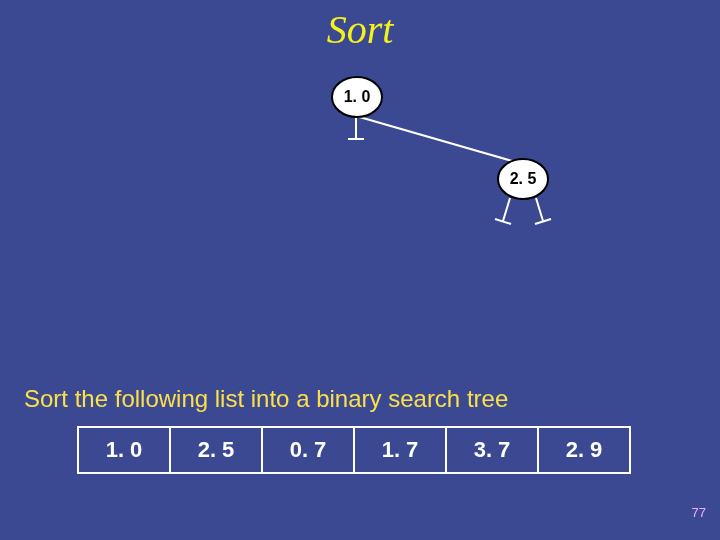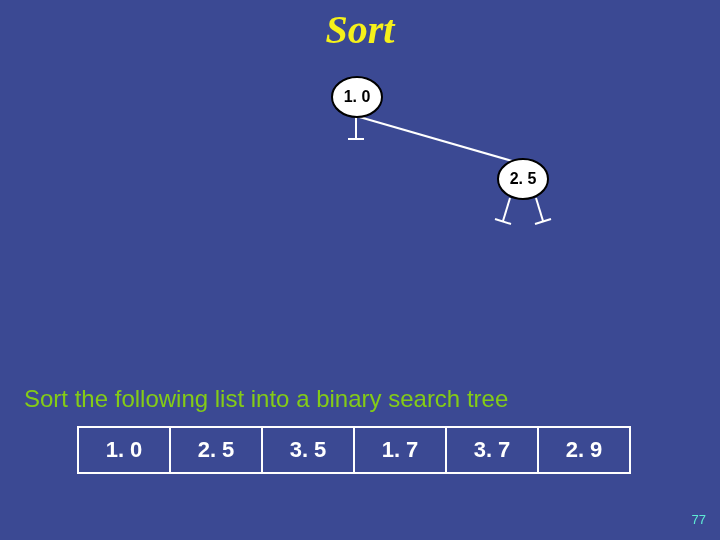--- a/index.html
+++ b/index.html
@@ -17,21 +17,21 @@
     height: 540px;
   }
   .title {
     position: absolute;
     top: 6px;
     left: 0;
     width: 720px;
     text-align: center;
     font-family: "Times New Roman", Times, serif;
     font-style: italic;
-    font-weight: bold;
+    font-weight: normal;
     font-size: 40px;
     color: #f5f11a;
   }
   .tree-svg {
     position: absolute;
     left: 0;
     top: 0;
   }
   .node {
     fill: #ffffff;
@@ -58,44 +58,44 @@
   }
   .stub-cap {
     stroke: #ffffff;
     stroke-width: 2;
   }
   .prompt {
     position: absolute;
     left: 24px;
     top: 385px;
     font-size: 24px;
-    color: #84cc16;
+    color: #fde047;
   }
   .list-table {
     position: absolute;
     left: 77px;
     top: 426px;
     border-collapse: collapse;
   }
   .list-table td {
     border: 2px solid #ffffff;
     color: #ffffff;
     font-size: 22px;
     font-weight: bold;
     text-align: center;
     width: 90px;
     height: 44px;
     padding: 0;
   }
   .pagenum {
     position: absolute;
     right: 14px;
-    bottom: 13px;
+    bottom: 20px;
     font-size: 13px;
-    color: #5eead4;
+    color: #f0abfc;
   }
 </style>
 </head>
 <body>
 
 <div class="slide">
 
   <div class="title">Sort</div>
 
   <svg class="tree-svg" width="720" height="380">
@@ -118,21 +118,21 @@
     <text class="node-label" x="523" y="180">2. 5</text>
   </svg>
 
   <div class="prompt">Sort the following list into a binary search tree</div>
 
   <table class="list-table">
     <tbody>
         <tr>
       <td>1. 0</td>
       <td>2. 5</td>
-      <td>3. 5</td>
+      <td>0. 7</td>
       <td>1. 7</td>
       <td>3. 7</td>
       <td>2. 9</td>
     </tr>
   </tbody>
     </table>
 
   <div class="pagenum">77</div>
 
 </div>

